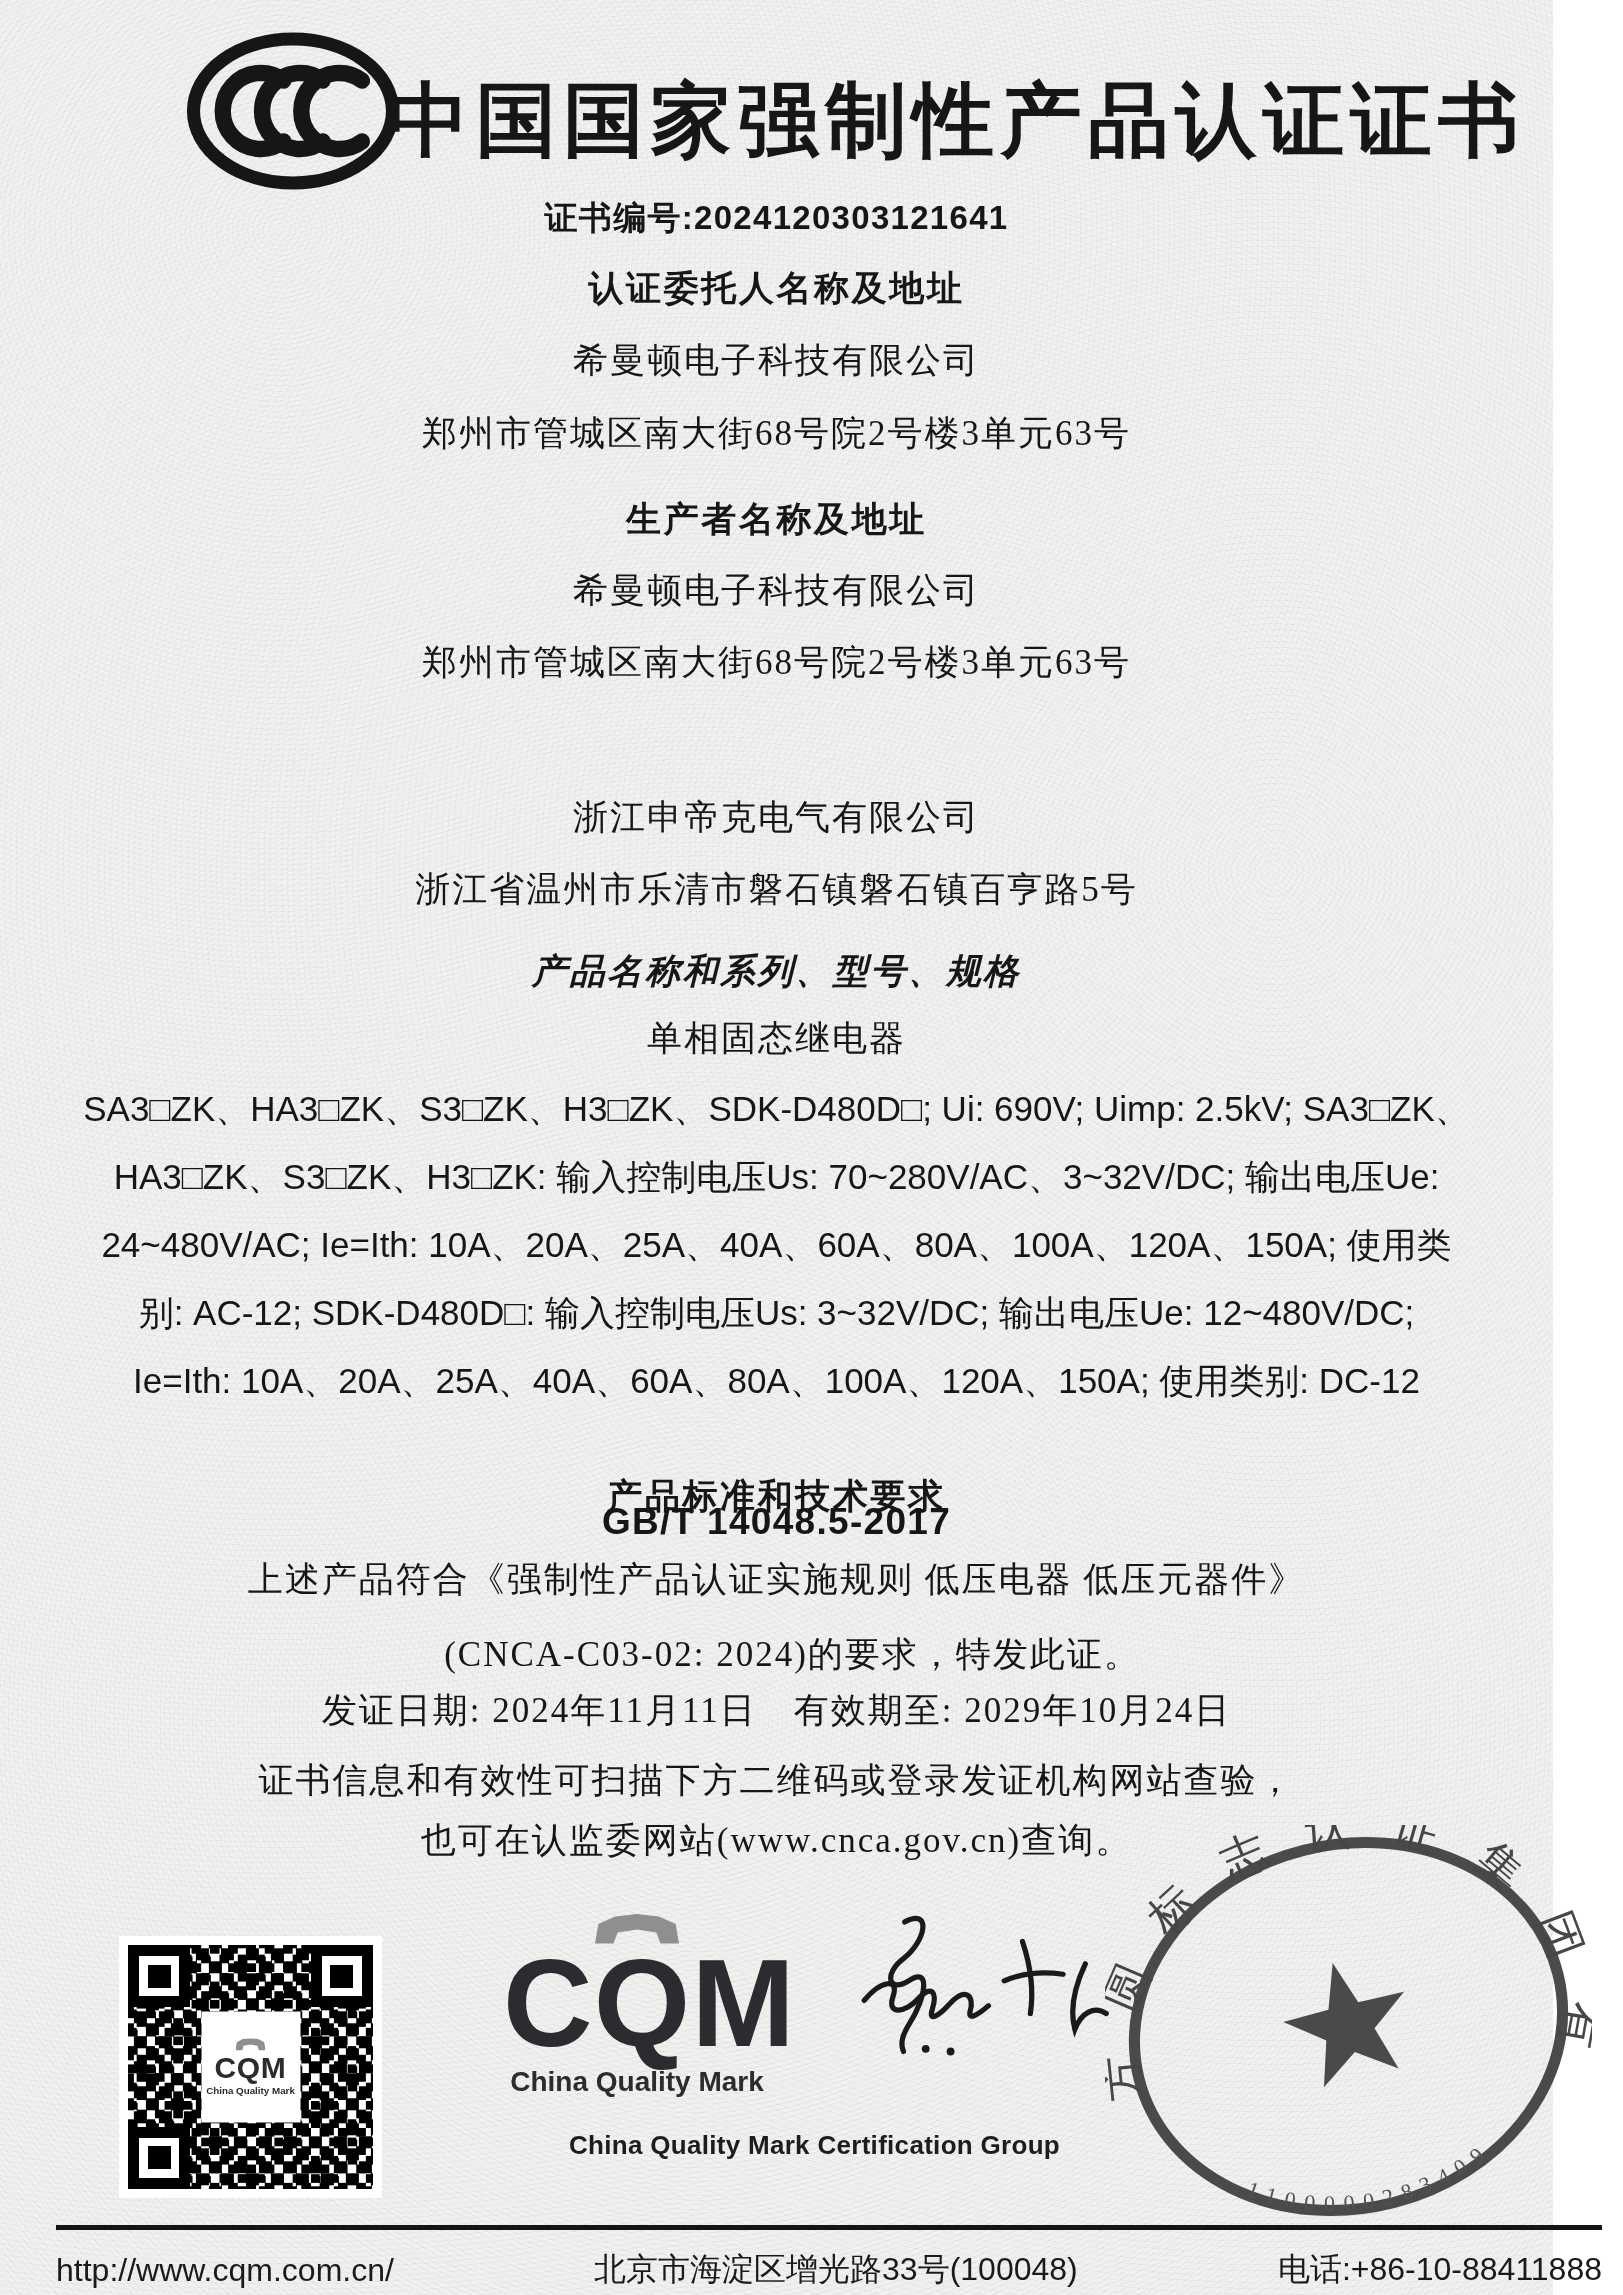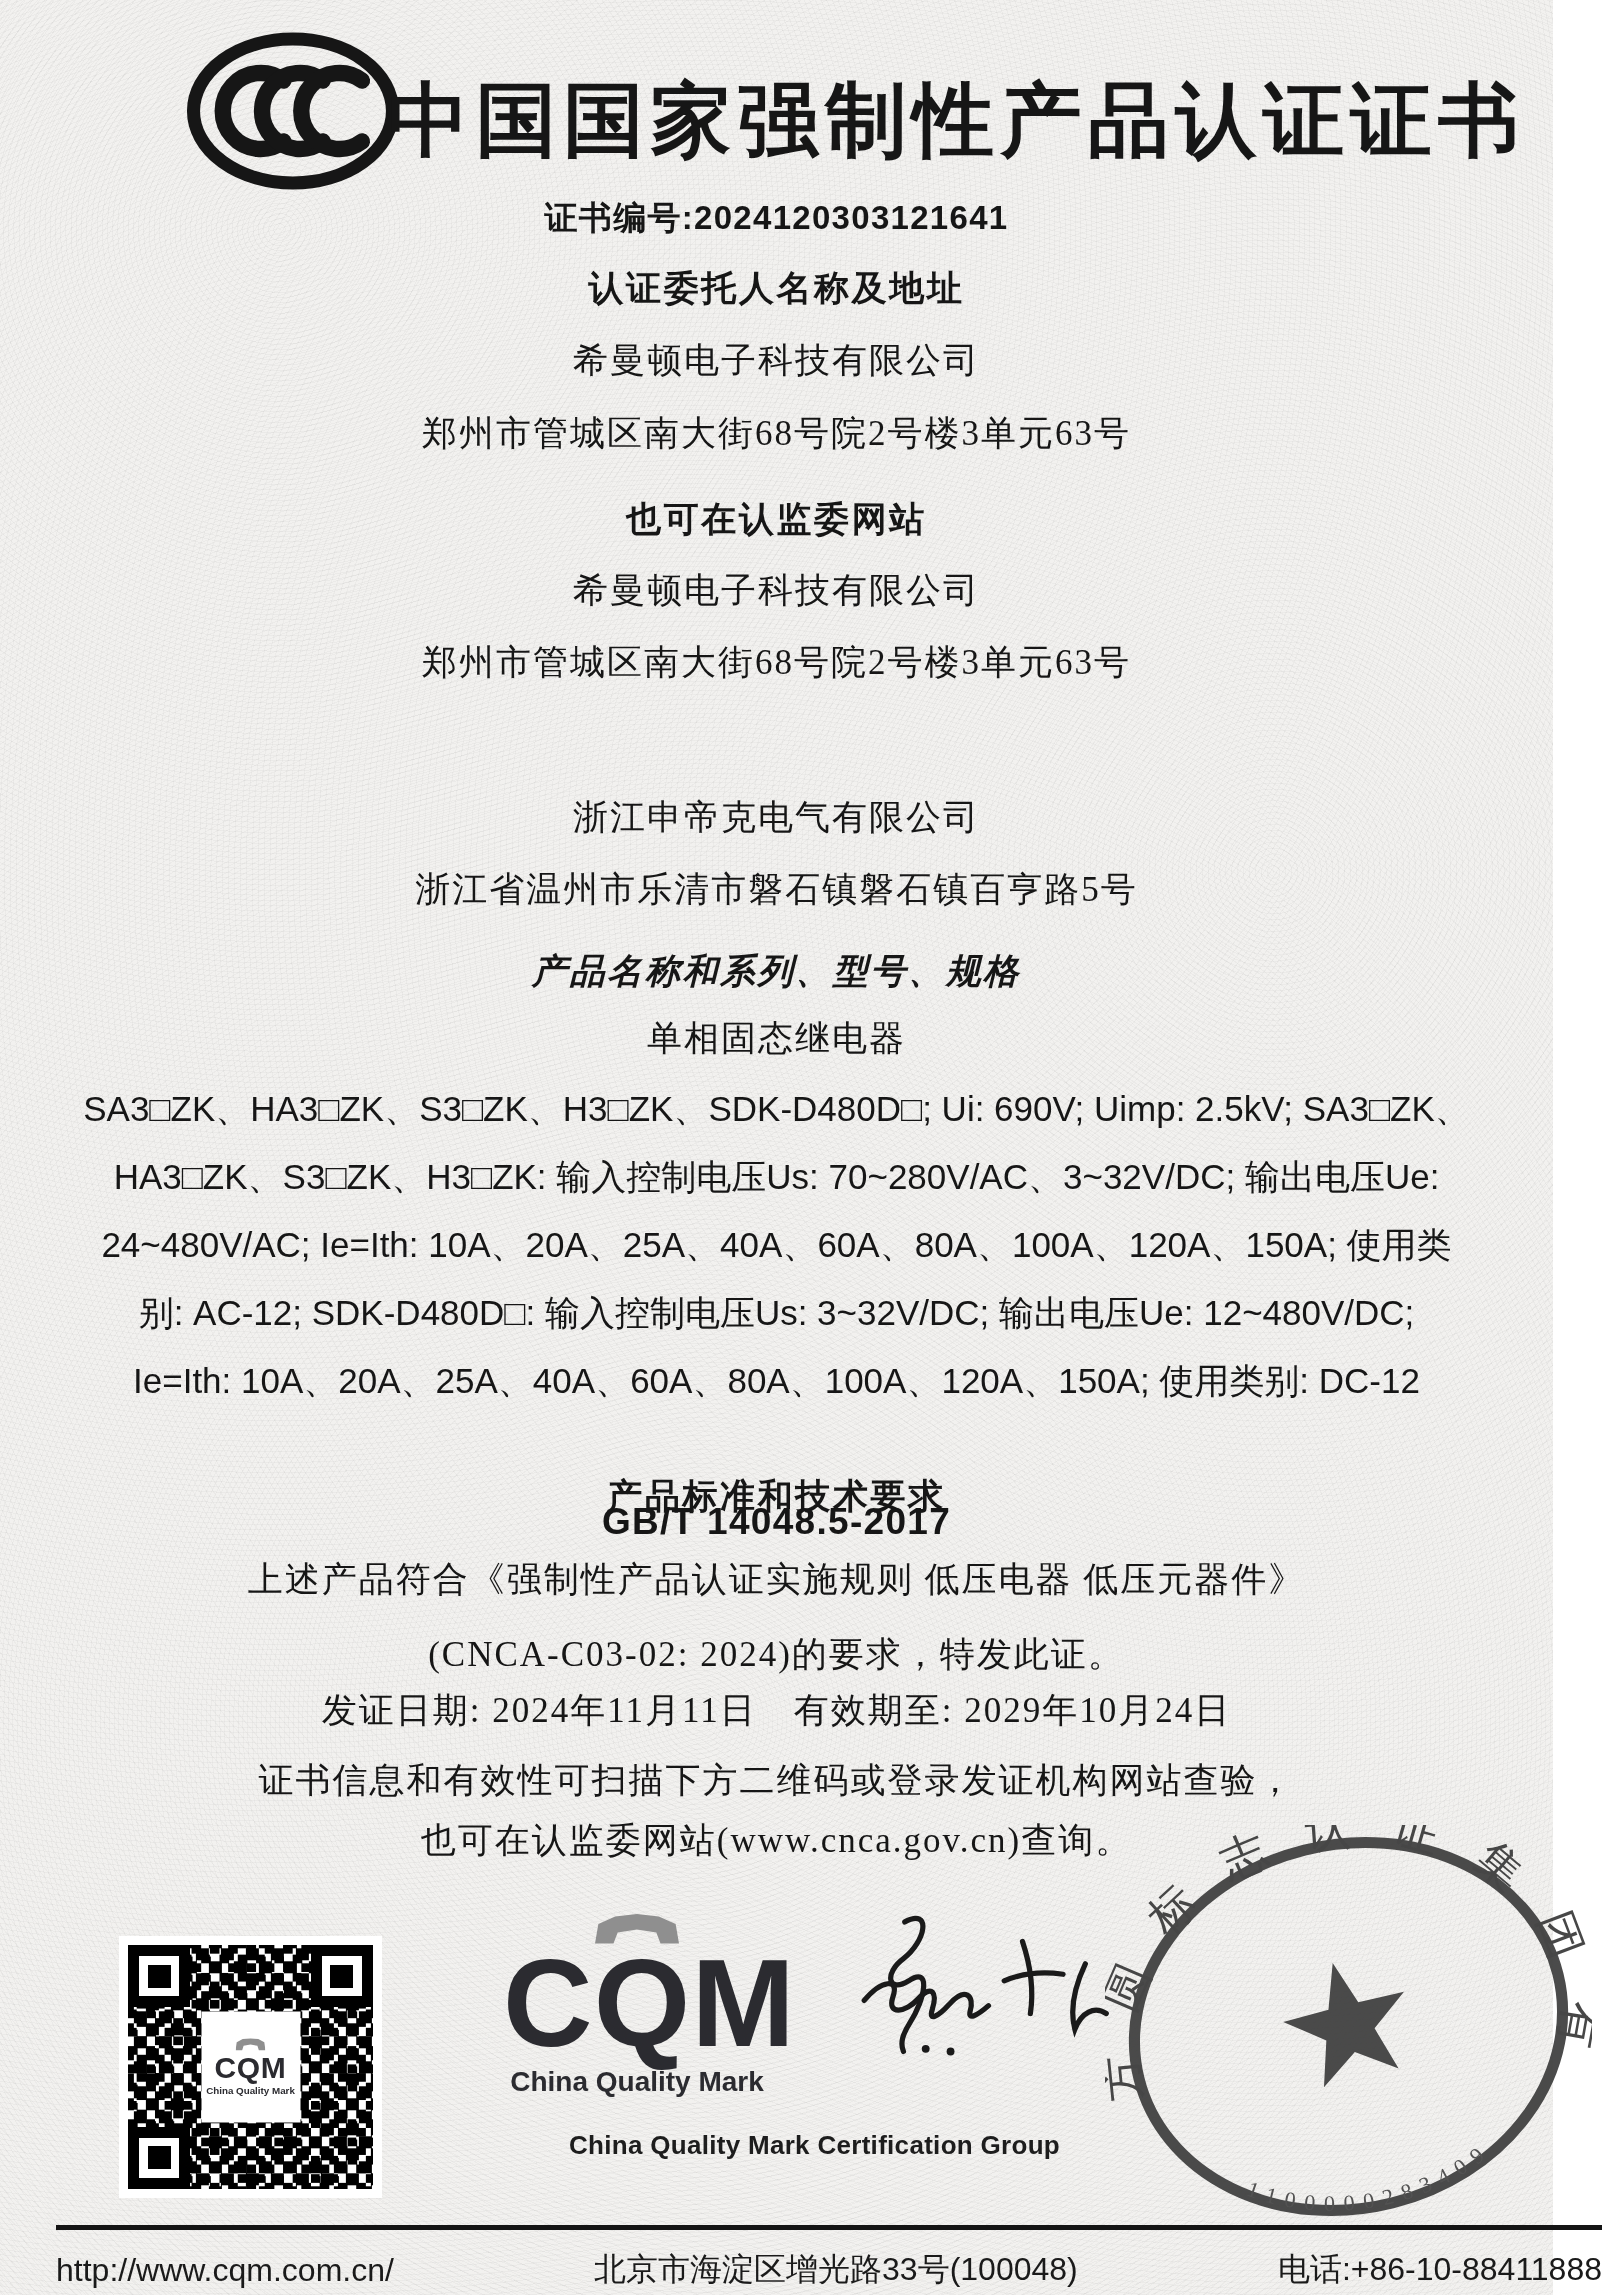--- a/index.html
+++ b/index.html
@@ -27,21 +27,21 @@
   
   .sec-h{font-size:35px;font-weight:700;letter-spacing:2.6px;}
   .sec-v{font-size:35px;letter-spacing:2px;}
   .h-applicant{top:265px;} .v-applicant-name{top:337px;} .v-applicant-addr{top:410px;}
   .h-producer{top:496px;}  .v-producer-name{top:567px;}  .v-producer-addr{top:639px;}
   .h-factory{top:723px;}  .v-factory-name{top:794px;}  .v-factory-addr{top:866px;}
   .h-product{top:948px;font-style:italic;}  .v-product-name{top:1015px;}
   .spec{position:absolute;top:1075px;left:0;width:100%;text-align:center;
     font-size:35px;line-height:68px;font-weight:500;white-space:nowrap;}
   .h-standard{top:1429px;margin-top:44px;} .v-standard{top:1501px;font-size:37px;font-weight:600;letter-spacing:1.3px;}
-  .stmt1{top:1556px;} .stmt2{top:1631px;} .dates{top:1687px;}
+  .stmt1{top:1556px;} .stmt2{top:1631px;padding-left:16px;} .dates{top:1687px;}
   .note1{top:1757px;} .note2{top:1817px;}
 
   
   .qr{position:absolute;left:119px;top:1936px;width:263px;height:262px;background:#fff;}
   .qr-pattern{position:absolute;inset:9.2px;background-color:#fff;
     background-image:
       repeating-conic-gradient(#000 0 25%, transparent 0 50%),
       repeating-conic-gradient(#000 0 25%, transparent 0 50%);
     background-size:18.3px 18.3px, 25px 25px;
     background-position:0 0, 5.9px 3.3px;}
@@ -91,21 +91,21 @@
     <path d="M173.3 75.5 A58 58 0 1 0 173.3 168.5" fill="none" stroke="#161616" stroke-width="25" stroke-linecap="round" transform="translate(97,0)"></path>
   </svg>
 
   <div class="page-title kai">中国国家强制性产品认证证书</div>
   <div class="row cert-no hei">证书编号:2024120303121641</div>
 
   <div class="row sec-h kai h-applicant">认证委托人名称及地址</div>
   <div class="row sec-v kai v-applicant-name">希曼顿电子科技有限公司</div>
   <div class="row sec-v kai v-applicant-addr">郑州市管城区南大街68号院2号楼3单元63号</div>
 
-  <div class="row sec-h kai h-producer">也可在认监委网站</div>
+  <div class="row sec-h kai h-producer">生产者名称及地址</div>
   <div class="row sec-v kai v-producer-name">希曼顿电子科技有限公司</div>
   <div class="row sec-v kai v-producer-addr">郑州市管城区南大街68号院2号楼3单元63号</div>
 
   <div class="row sec-v kai v-factory-name">浙江申帝克电气有限公司</div>
   <div class="row sec-v kai v-factory-addr">浙江省温州市乐清市磐石镇磐石镇百亨路5号</div>
 
   <div class="row sec-h kai h-product">产品名称和系列、型号、规格</div>
   <div class="row sec-v kai v-product-name">单相固态继电器</div>
   <div class="spec hei">
     <div>SA3□ZK、HA3□ZK、S3□ZK、H3□ZK、SDK-D480D□; Ui: 690V; Uimp: 2.5kV; SA3□ZK、</div>

